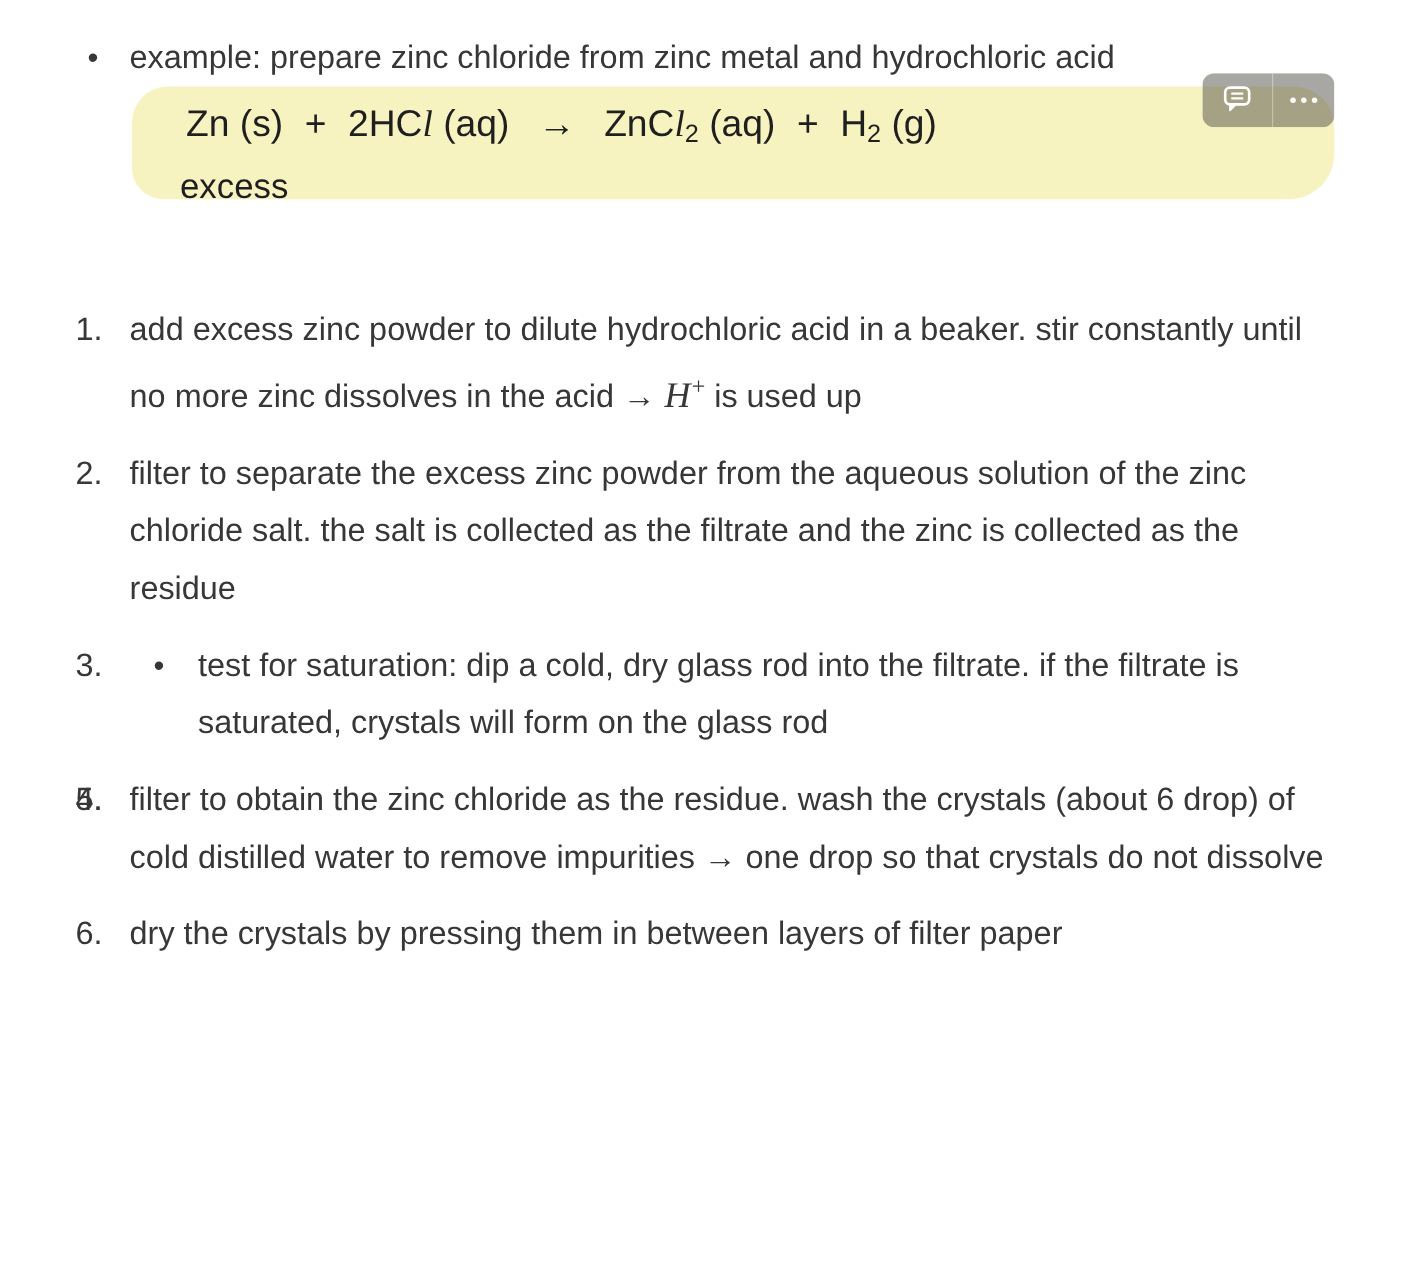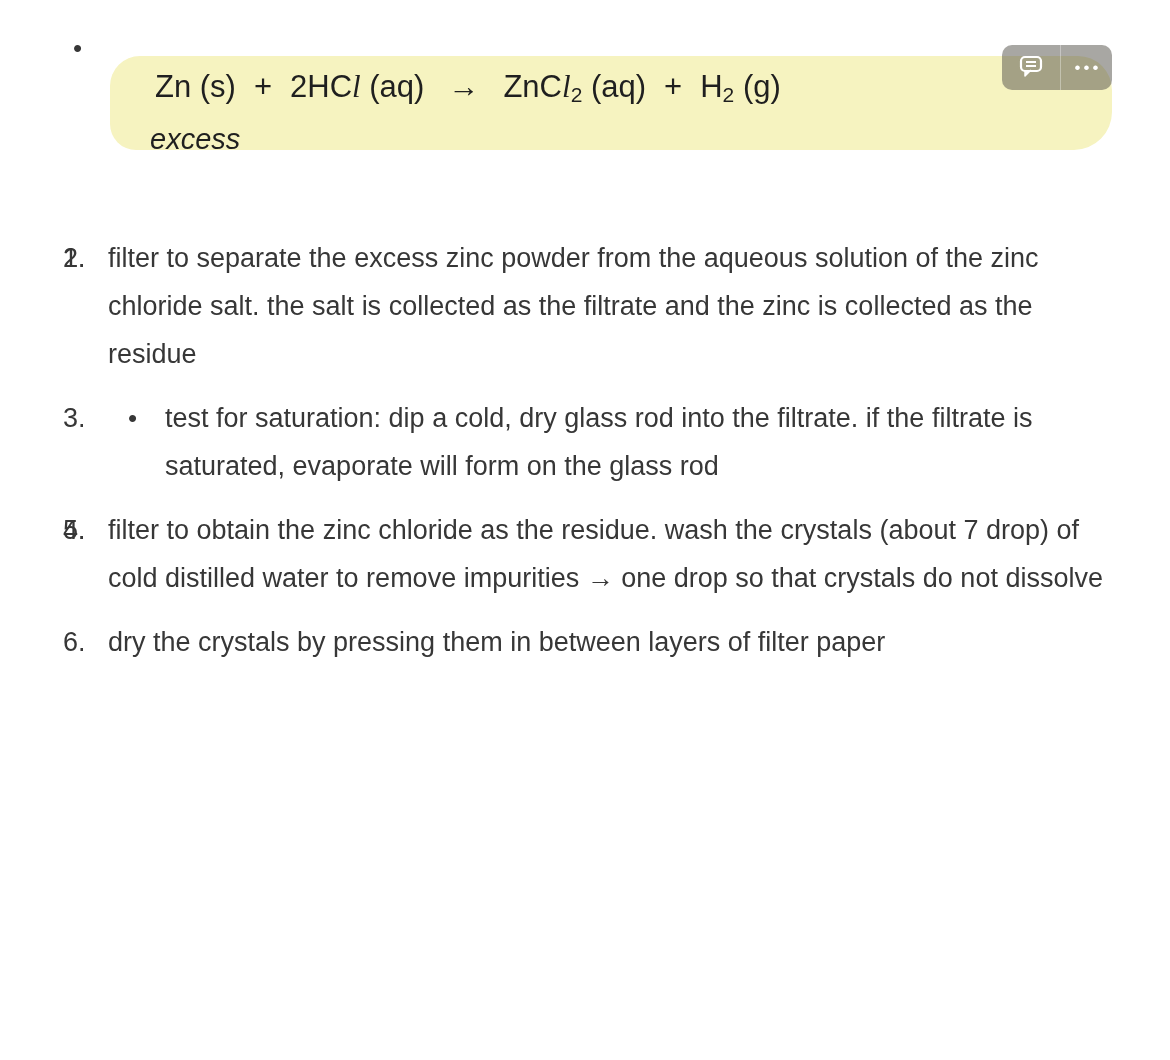--- a/index.html
+++ b/index.html
@@ -27,21 +27,20 @@
     position: absolute;
     left: 10px;
     top: 0;
     font-size: 26px;
   }
 
   
   .equation-block {
     position: relative;
     margin-left: 47px;
-    margin-top: 32px;
     width: 1002px;
     height: 94px;
   }
   .equation-highlight {
     position: absolute;
     inset: 0;
     border-radius: 30px 34px 38px 26px;
   }
   .eq-line1 {
     position: relative;
@@ -49,21 +48,20 @@
     font-size: 31px;
     line-height: 52px;
     color: #1f1f1f;
     white-space: nowrap;
   }
   .eq-line2 {
     position: relative;
     padding-left: 40px;
     font-size: 29px;
     line-height: 36px;
-    font-style: italic;
     color: #1f1f1f;
   }
   .eq-op    { display: inline-block; margin: 0 18px; }
   .eq-arrow { display: inline-block; margin: 0 24px; }
   .it-l {
     font-family: "Liberation Serif", "DejaVu Serif", serif;
     font-style: italic;
   }
   .eq-sub {
     font-size: 21px;
@@ -142,20 +140,21 @@
     font-size: 26px;
   }
 </style>
 </head>
 <body style="color: rgb(55, 55, 55); background: rgb(255, 255, 255);">
 
 <div class="page">
 
   <div class="intro-row">
     <span class="bullet-glyph">•</span>
+    <span>example: prepare zinc chloride from zinc metal and hydrochloric acid</span>
   </div>
 
   <div class="equation-block">
     <div class="equation-highlight" id="eq-highlight" style="background: rgb(246, 243, 192);"></div>
 
     <div class="eq-line1">
       <span>Zn (s)</span><span class="eq-op">+</span><span><span>2HC</span><span class="it-l">l</span><span> (aq)</span></span><span class="eq-arrow">→</span><span><span>ZnC</span><span class="it-l">l</span><span class="eq-sub">2</span><span> (aq)</span></span><span class="eq-op">+</span><span><span>H</span><span class="eq-sub">2</span><span> (g)</span></span>
     </div>
 
     <div class="eq-line2">excess</div>
@@ -174,44 +173,47 @@
       <button class="tb-btn more">
         <span class="ellipsis-glyph">•••</span>
       </button>
     </div>
   </div>
 
   <ol class="steps">
 
     <li class="step">
       <span class="step-number">1.</span>
+      <span>
+        <span>add excess zinc powder to dilute hydrochloric acid in a beaker. stir constantly until no more zinc dissolves in the acid → </span><span class="math-inline"><span class="math-base">H</span><span class="math-sup">+</span></span><span> is used up</span>
+      </span>
     </li>
 
     <li class="step">
       <span class="step-number">2.</span>
       <span>filter to separate the excess zinc powder from the aqueous solution of the zinc chloride salt. the salt is collected as the filtrate and the zinc is collected as the residue</span>
     </li>
 
     <li class="step">
       <span class="step-number">3.</span>
       <ul class="sub-list">
         <li class="sub-item">
           <span class="bullet-glyph">•</span>
-          <span>test for saturation: dip a cold, dry glass rod into the filtrate. if the filtrate is saturated, evaporate will form on the glass rod</span>
+          <span>test for saturation: dip a cold, dry glass rod into the filtrate. if the filtrate is saturated, crystals will form on the glass rod</span>
         </li>
       </ul>
     </li>
 
     <li class="step">
       <span class="step-number">4.</span>
     </li>
 
     <li class="step">
       <span class="step-number">5.</span>
-      <span>filter to obtain the zinc chloride as the residue. wash the crystals (about 7 drop) of cold distilled water to remove impurities → one drop so that crystals do not dissolve</span>
+      <span>filter to obtain the zinc chloride as the residue. wash the crystals (about 6 drop) of cold distilled water to remove impurities → one drop so that crystals do not dissolve</span>
     </li>
 
     <li class="step">
       <span class="step-number">6.</span>
       <span>dry the crystals by pressing them in between layers of filter paper</span>
     </li>
 
   </ol>
 </div>
 

